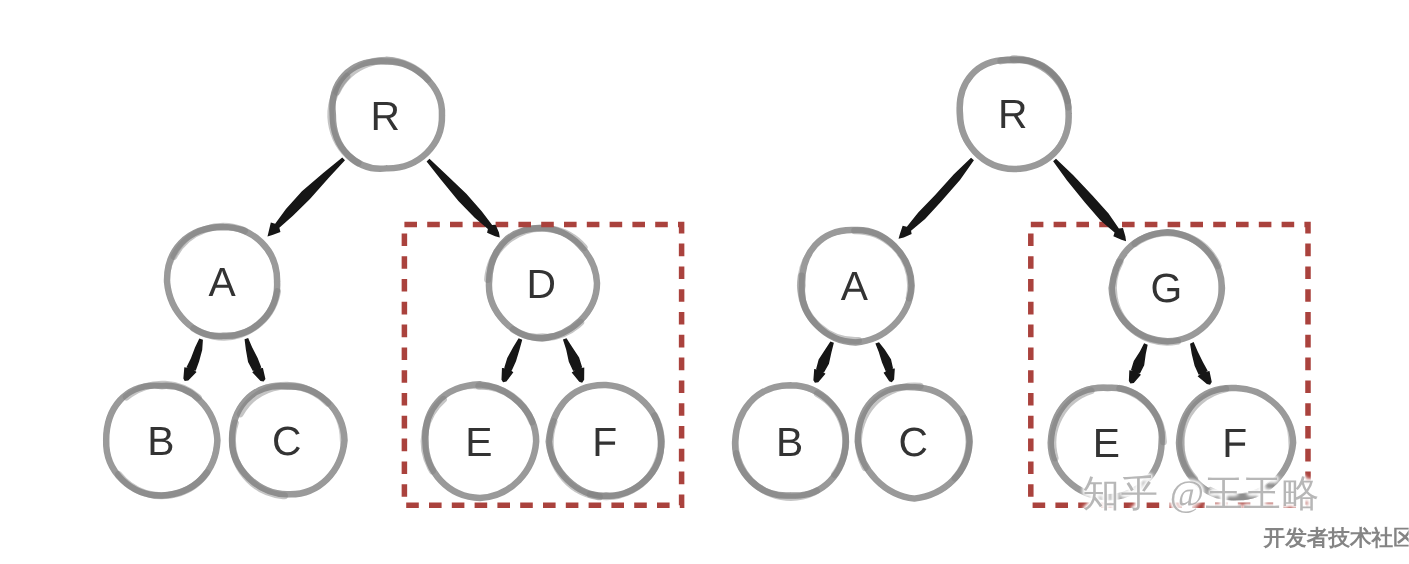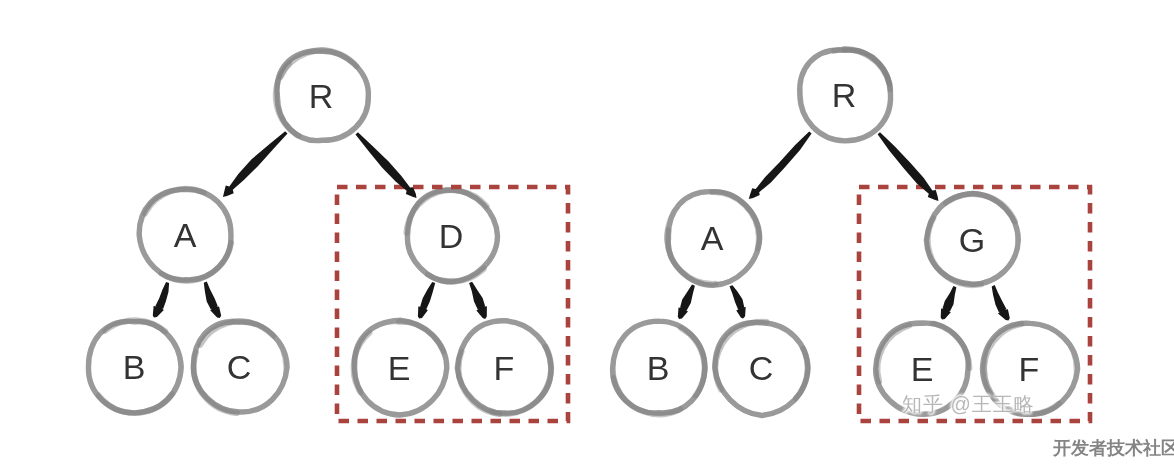--- a/index.html
+++ b/index.html
@@ -19,29 +19,30 @@
   .node-label {
     font-family: "Liberation Sans", "DejaVu Sans", sans-serif;
     font-weight: 400;
     fill: #333333;
   }
   .wm-main {
     position: absolute;
     left: 902px;
     top: 391px;
     width: 230px;
-    font-size: 20px;
+    font-size: 31px;
     letter-spacing: 1px;
     color: rgba(155,155,155,0.72);
     text-shadow:
       0 0 2px #ffffff, 0 0 4px #ffffff, 1px 1px 3px #ffffff,
       -1px -1px 3px #ffffff, 1px -1px 3px #ffffff, -1px 1px 3px #ffffff;
     filter: blur(0.5px);
     white-space: nowrap;
     pointer-events: none;
+    font-family: Liberation Serif, serif;
   }
   .wm-small {
     position: absolute;
     left: 1053px;
     top: 436px;
     font-size: 18px;
     font-weight: bold;
     letter-spacing: 0px;
     color: rgba(110,110,110,0.85);
     filter: blur(0.4px);

